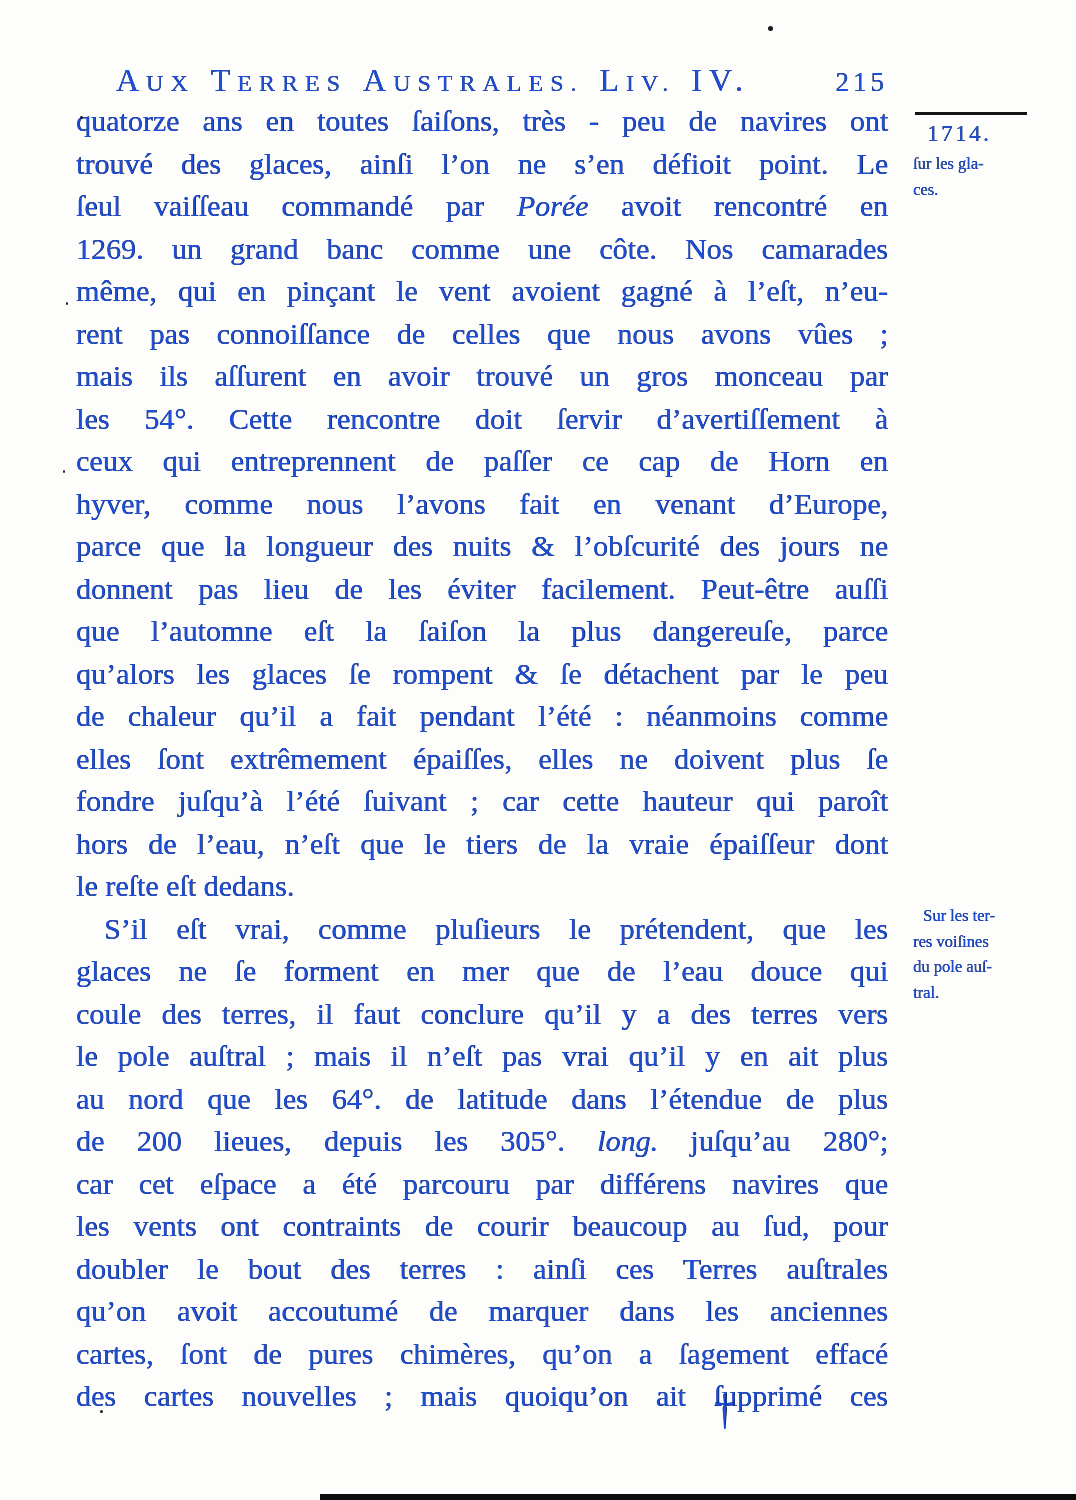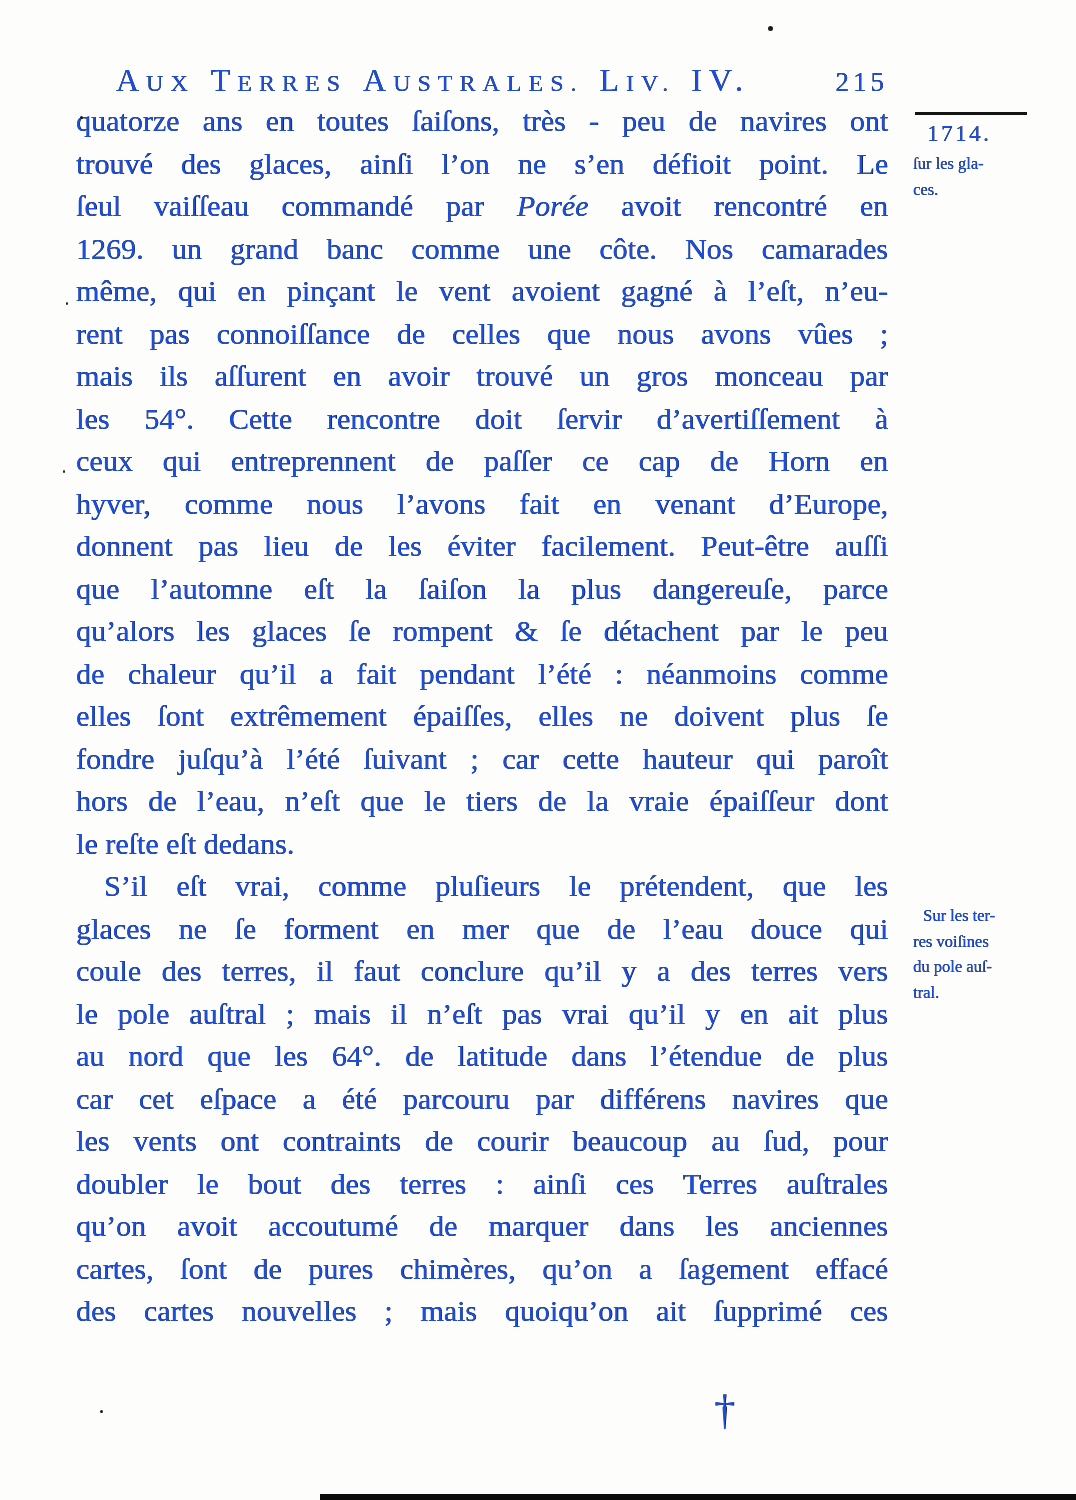--- a/index.html
+++ b/index.html
@@ -83,33 +83,35 @@
       <div class="line"><span class="rm">quatorze ans en toutes ſaiſons, très - peu de navires ont</span></div>
       <div class="line"><span class="rm">trouvé des glaces, ainſi l’on ne s’en défioit point. Le</span></div>
       <div class="line"><span class="rm">ſeul vaiſſeau commandé par </span><span class="it">Porée</span><span class="rm"> avoit rencontré en</span></div>
       <div class="line"><span class="rm">1269. un grand banc comme une côte. Nos camarades</span></div>
       <div class="line"><span class="rm">même, qui en pinçant le vent avoient gagné à l’eſt, n’eu-</span></div>
       <div class="line"><span class="rm">rent pas connoiſſance de celles que nous avons vûes ;</span></div>
       <div class="line"><span class="rm">mais ils aſſurent en avoir trouvé un gros monceau par</span></div>
       <div class="line"><span class="rm">les 54°. Cette rencontre doit ſervir d’avertiſſement à</span></div>
       <div class="line"><span class="rm">ceux qui entreprennent de paſſer ce cap de Horn en</span></div>
       <div class="line"><span class="rm">hyver, comme nous l’avons fait en venant d’Europe,</span></div>
+      <div class="line"><span class="rm">parce que la longueur des nuits &amp; l’obſcurité des jours ne</span></div>
       <div class="line"><span class="rm">donnent pas lieu de les éviter facilement. Peut-être auſſi</span></div>
       <div class="line"><span class="rm">que l’automne eſt la ſaiſon la plus dangereuſe, parce</span></div>
       <div class="line"><span class="rm">qu’alors les glaces ſe rompent &amp; ſe détachent par le peu</span></div>
       <div class="line"><span class="rm">de chaleur qu’il a fait pendant l’été : néanmoins comme</span></div>
       <div class="line"><span class="rm">elles ſont extrêmement épaiſſes, elles ne doivent plus ſe</span></div>
       <div class="line"><span class="rm">fondre juſqu’à l’été ſuivant ; car cette hauteur qui paroît</span></div>
       <div class="line"><span class="rm">hors de l’eau, n’eſt que le tiers de la vraie épaiſſeur dont</span></div>
       <div class="line short"><span class="rm">le reſte eſt dedans.</span></div>
       <div class="line indent"><span class="rm">S’il eſt vrai, comme pluſieurs le prétendent, que les</span></div>
       <div class="line"><span class="rm">glaces ne ſe forment en mer que de l’eau douce qui</span></div>
       <div class="line"><span class="rm">coule des terres, il faut conclure qu’il y a des terres vers</span></div>
       <div class="line"><span class="rm">le pole auſtral ; mais il n’eſt pas vrai qu’il y en ait plus</span></div>
       <div class="line"><span class="rm">au nord que les 64°. de latitude dans l’étendue de plus</span></div>
+      <div class="line"><span class="rm">de 200 lieues, depuis les 305°. </span><span class="it">long.</span><span class="rm"> juſqu’au 280°;</span></div>
       <div class="line"><span class="rm">car cet eſpace a été parcouru par différens navires que</span></div>
       <div class="line"><span class="rm">les vents ont contraints de courir beaucoup au ſud, pour</span></div>
       <div class="line"><span class="rm">doubler le bout des terres : ainſi ces Terres auſtrales</span></div>
       <div class="line"><span class="rm">qu’on avoit accoutumé de marquer dans les anciennes</span></div>
       <div class="line"><span class="rm">cartes, ſont de pures chimères, qu’on a ſagement effacé</span></div>
       <div class="line"><span class="rm">des cartes nouvelles ; mais quoiqu’on ait ſupprimé ces</span></div>
     </div>
 
   <div id="margin-note-1" class="margin-note">
     <div id="margin-rule"></div>

